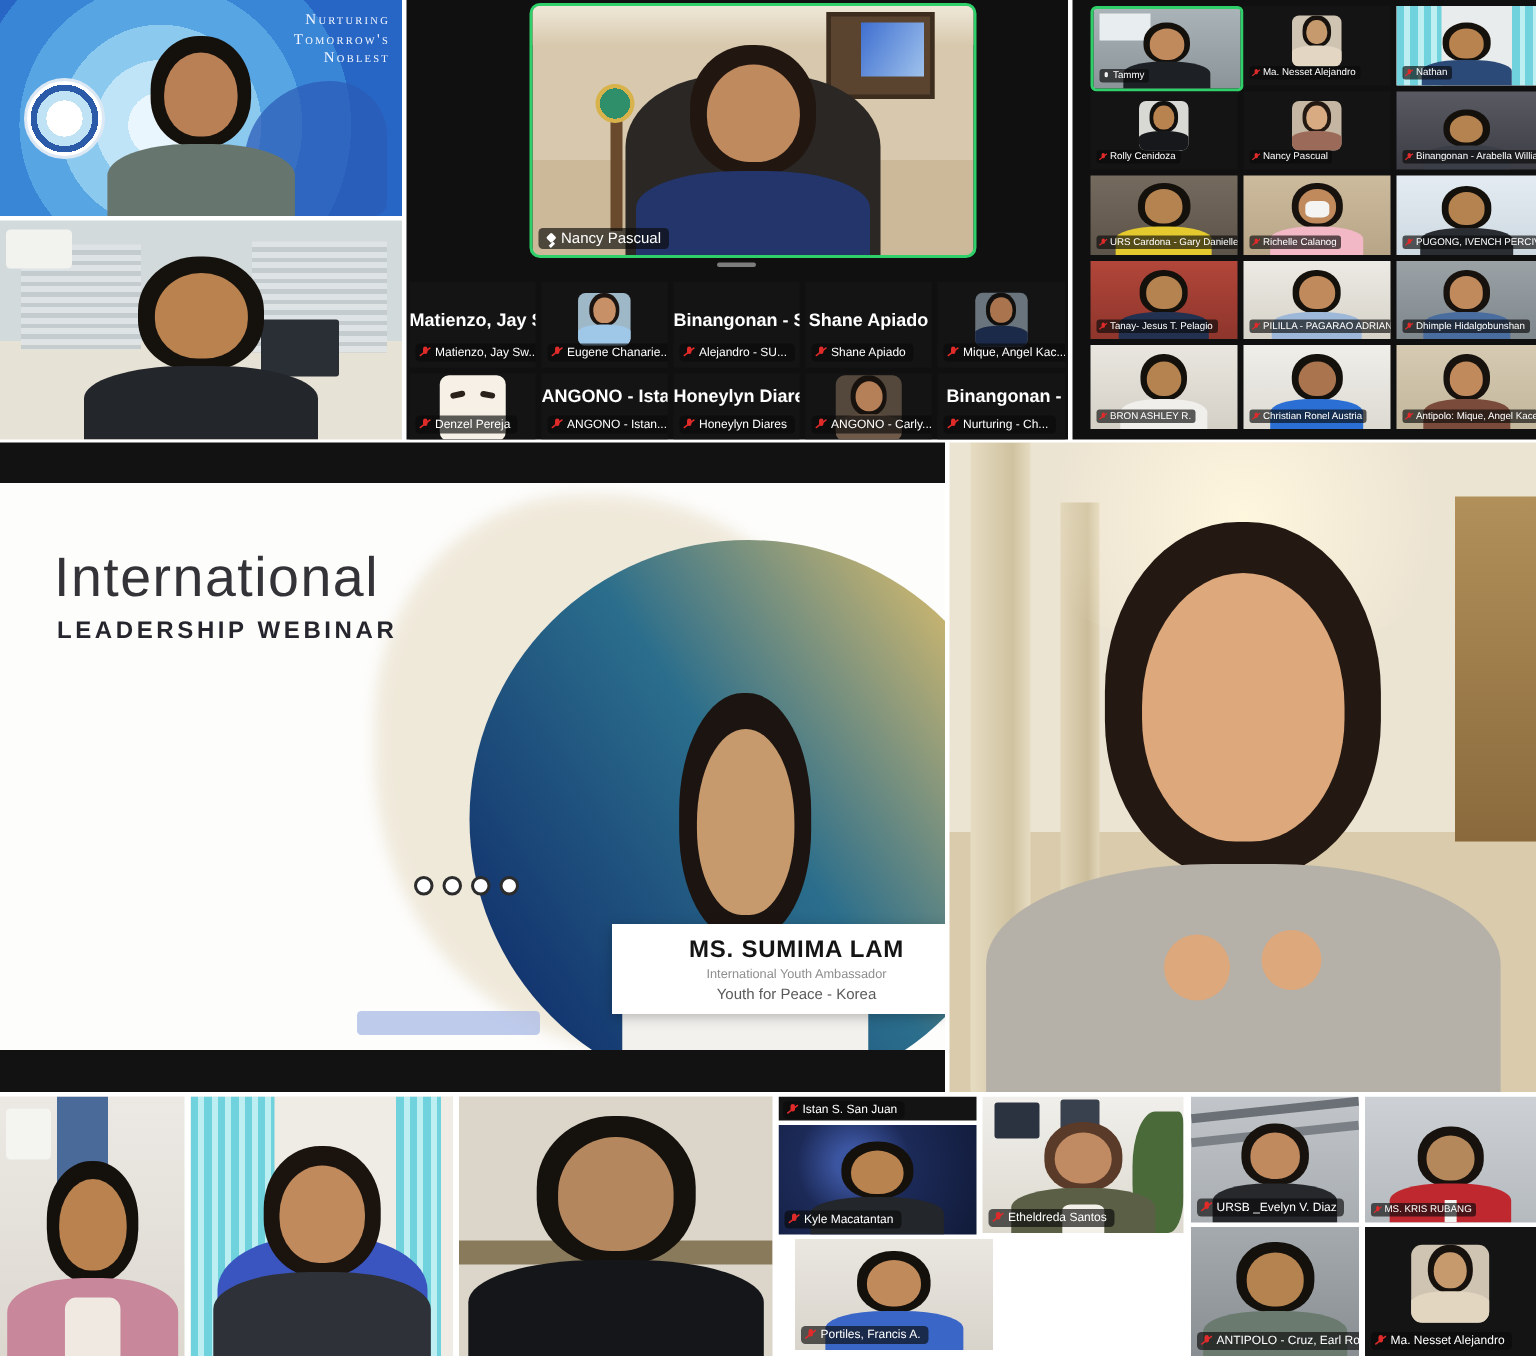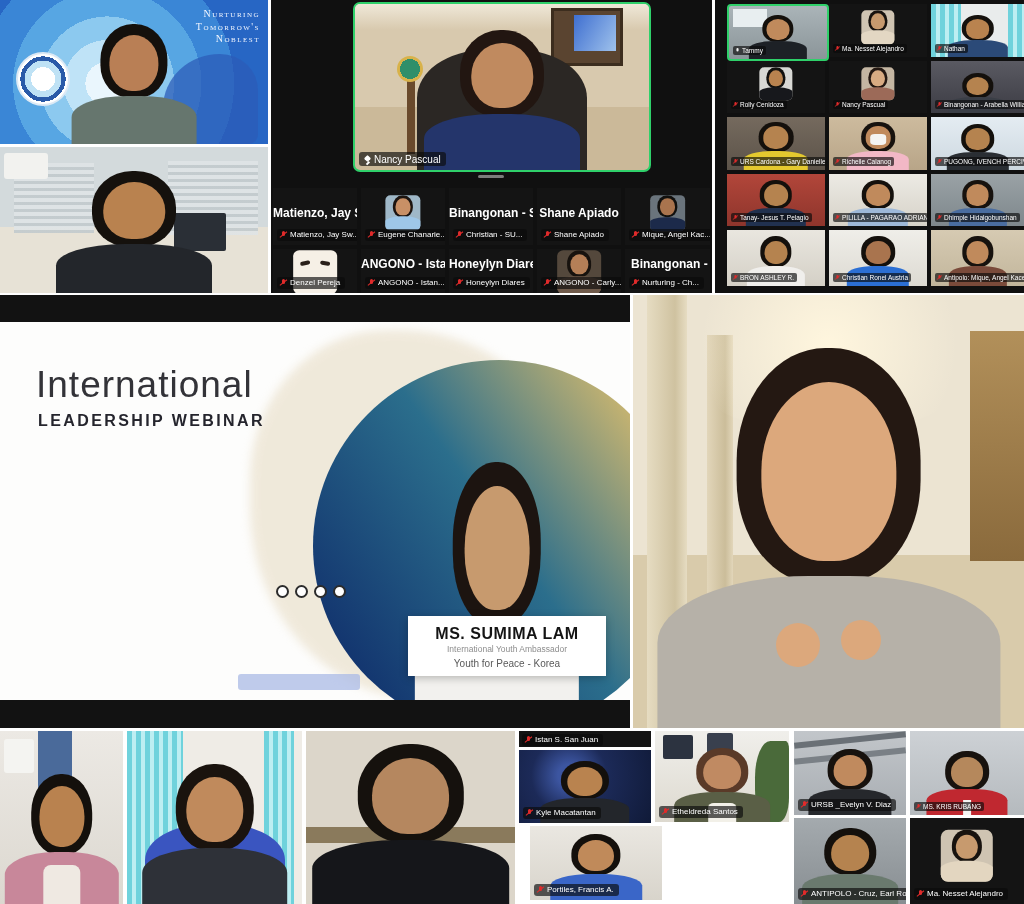--- a/index.html
+++ b/index.html
@@ -50,21 +50,21 @@
   
   .bigname{position:absolute;left:0;right:0;top:32%;text-align:center;color:#fff;
            font-weight:bold;font-size:12px;white-space:nowrap;overflow:hidden;}
 
   
   .kicker{position:absolute;font-weight:300;color:#333338;letter-spacing:1px;}
   .subkicker{position:absolute;font-weight:800;color:#25252d;letter-spacing:2.4px;}
   .slidetitle{position:absolute;font-weight:800;color:#1e3a93;letter-spacing:-0.5px;line-height:.99;}
   .dot{width:9px;height:9px;border:2.4px solid #2c2c2c;border-radius:50%;display:inline-block;margin-right:6px;background:#fff;}
 
-  .card{position:absolute;background:#ffffff;box-shadow:0 2px 8px rgba(0,0,0,.25);text-align:center;}
+  .card{position:absolute;background:#ffffff;box-shadow:0 2px 8px rgba(0,0,0,.25);text-align:center;padding-left:24px;}
   .card .nm{font-weight:800;font-size:16px;color:#141414;letter-spacing:.5px;margin-top:9px;}
   .card .rl{font-size:8.5px;color:#8d8d8d;margin-top:1px;}
   .card .org{font-size:10px;color:#5a5a5a;margin-top:4px;}
 
   .handle{position:absolute;width:26px;height:3px;background:#7c7c7c;border-radius:2px;}
 
   
   .stripes-teal{background:repeating-linear-gradient(90deg,#6fd2dc 0 5px,#bdeef2 5px 9px);}
   .stripes-blind{background:repeating-linear-gradient(180deg,#dfe4e6 0 4px,#c2cacd 4px 7px);}
 
@@ -149,21 +149,21 @@
     </div>
     <div class="lbl small">
         <span class="mic"></span>
         <span>Eugene Chanarie...</span>
       </div>
   </div>
   <div class="tile" style="left:178px;top:188px;width:84px;height:57px;">
     <div class="bigname">Binangonan - S...</div>
     <div class="lbl small">
         <span class="mic"></span>
-        <span>Christian - SU...</span>
+        <span>Alejandro - SU...</span>
       </div>
   </div>
   <div class="tile" style="left:266px;top:188px;width:84px;height:57px;">
     <div class="bigname">Shane Apiado</div>
     <div class="lbl small">
         <span class="mic"></span>
         <span>Shane Apiado</span>
       </div>
   </div>
   <div class="tile" style="left:354px;top:188px;width:85px;height:57px;">

